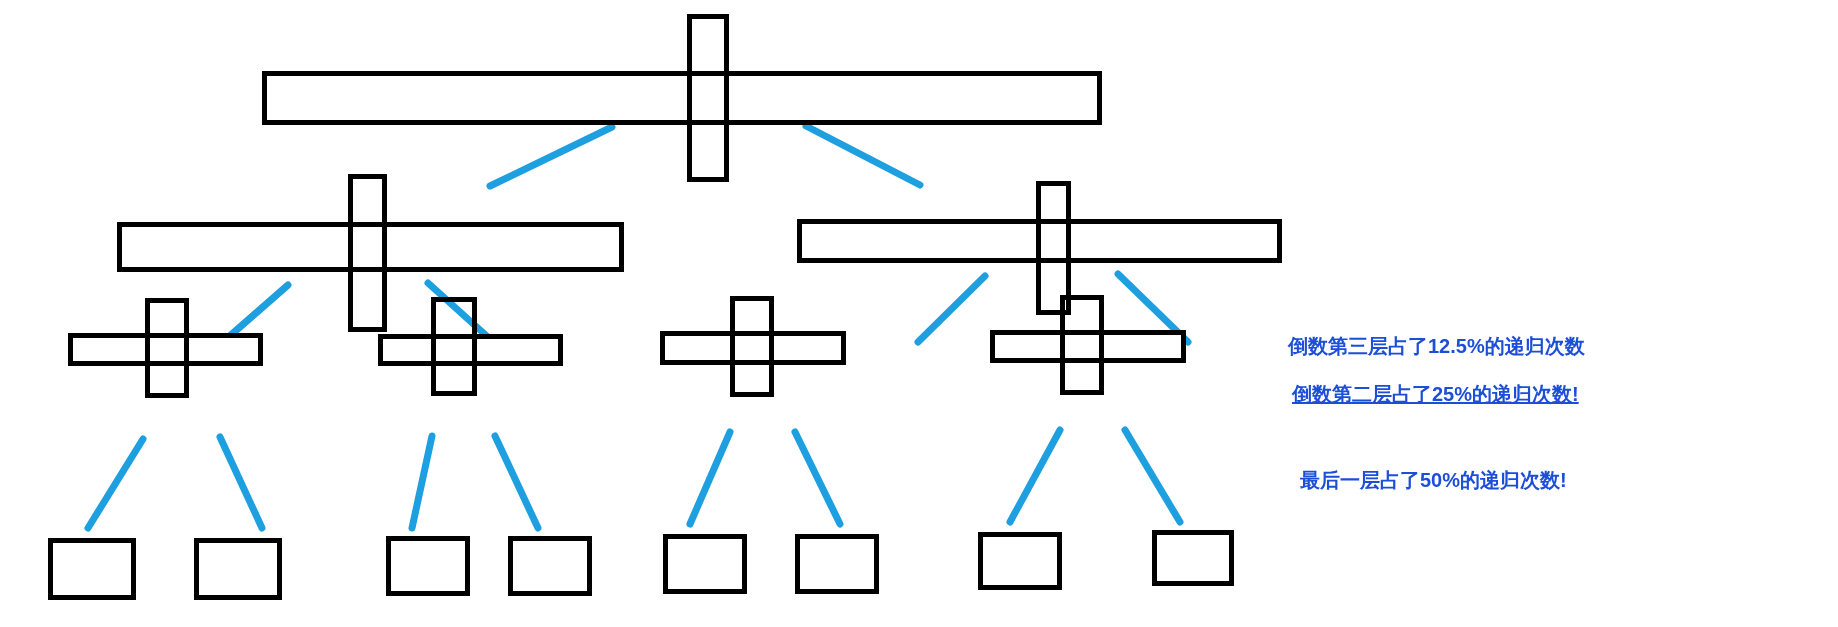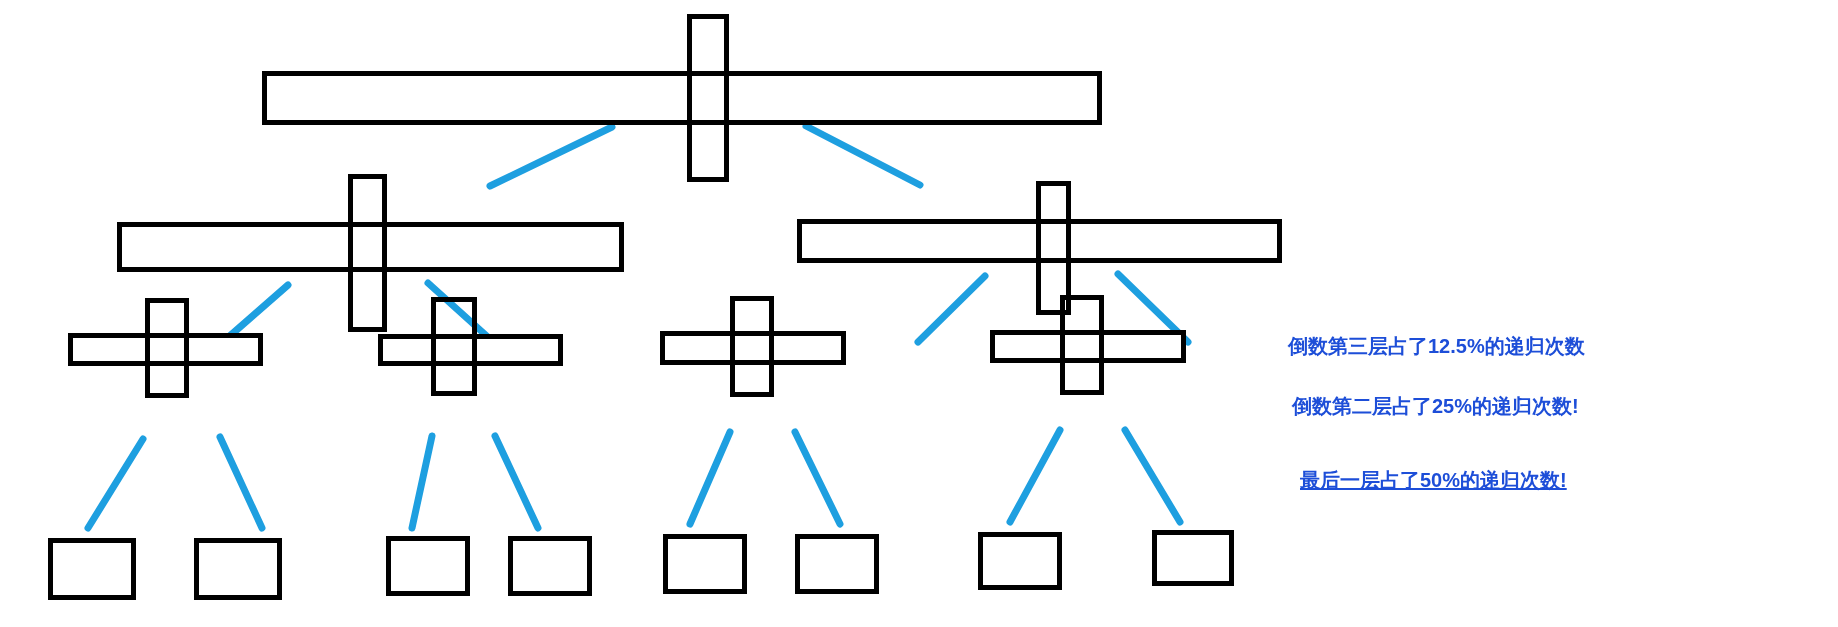--- a/index.html
+++ b/index.html
@@ -132,17 +132,17 @@
   <div class="leafbox" style="left:194px; top:538px; width:88px; height:62px;"></div>
   <div class="leafbox" style="left:386px; top:536px; width:84px; height:60px;"></div>
   <div class="leafbox" style="left:508px; top:536px; width:84px; height:60px;"></div>
   <div class="leafbox" style="left:663px; top:534px; width:84px; height:60px;"></div>
   <div class="leafbox" style="left:795px; top:534px; width:84px; height:60px;"></div>
   <div class="leafbox" style="left:978px; top:532px; width:84px; height:58px;"></div>
   <div class="leafbox" style="left:1152px; top:530px; width:82px; height:56px;"></div>
 
   <div class="note" style="left:1288px; top:336px;">倒数第三层占了12.5%的递归次数</div>
 
-  <div class="note" style="left:1292px; top:396px;">倒数第二层占了25%的递归次数!</div>
+  <div class="note" style="left:1292px; top:384px;text-decoration:underline;">倒数第二层占了25%的递归次数!</div>
 
-  <div class="note" style="left:1300px; top:470px;text-decoration:underline;">最后一层占了50%的递归次数!</div>
+  <div class="note" style="left:1300px; top:470px;">最后一层占了50%的递归次数!</div>
 
 </div>
 
 </body></html>

